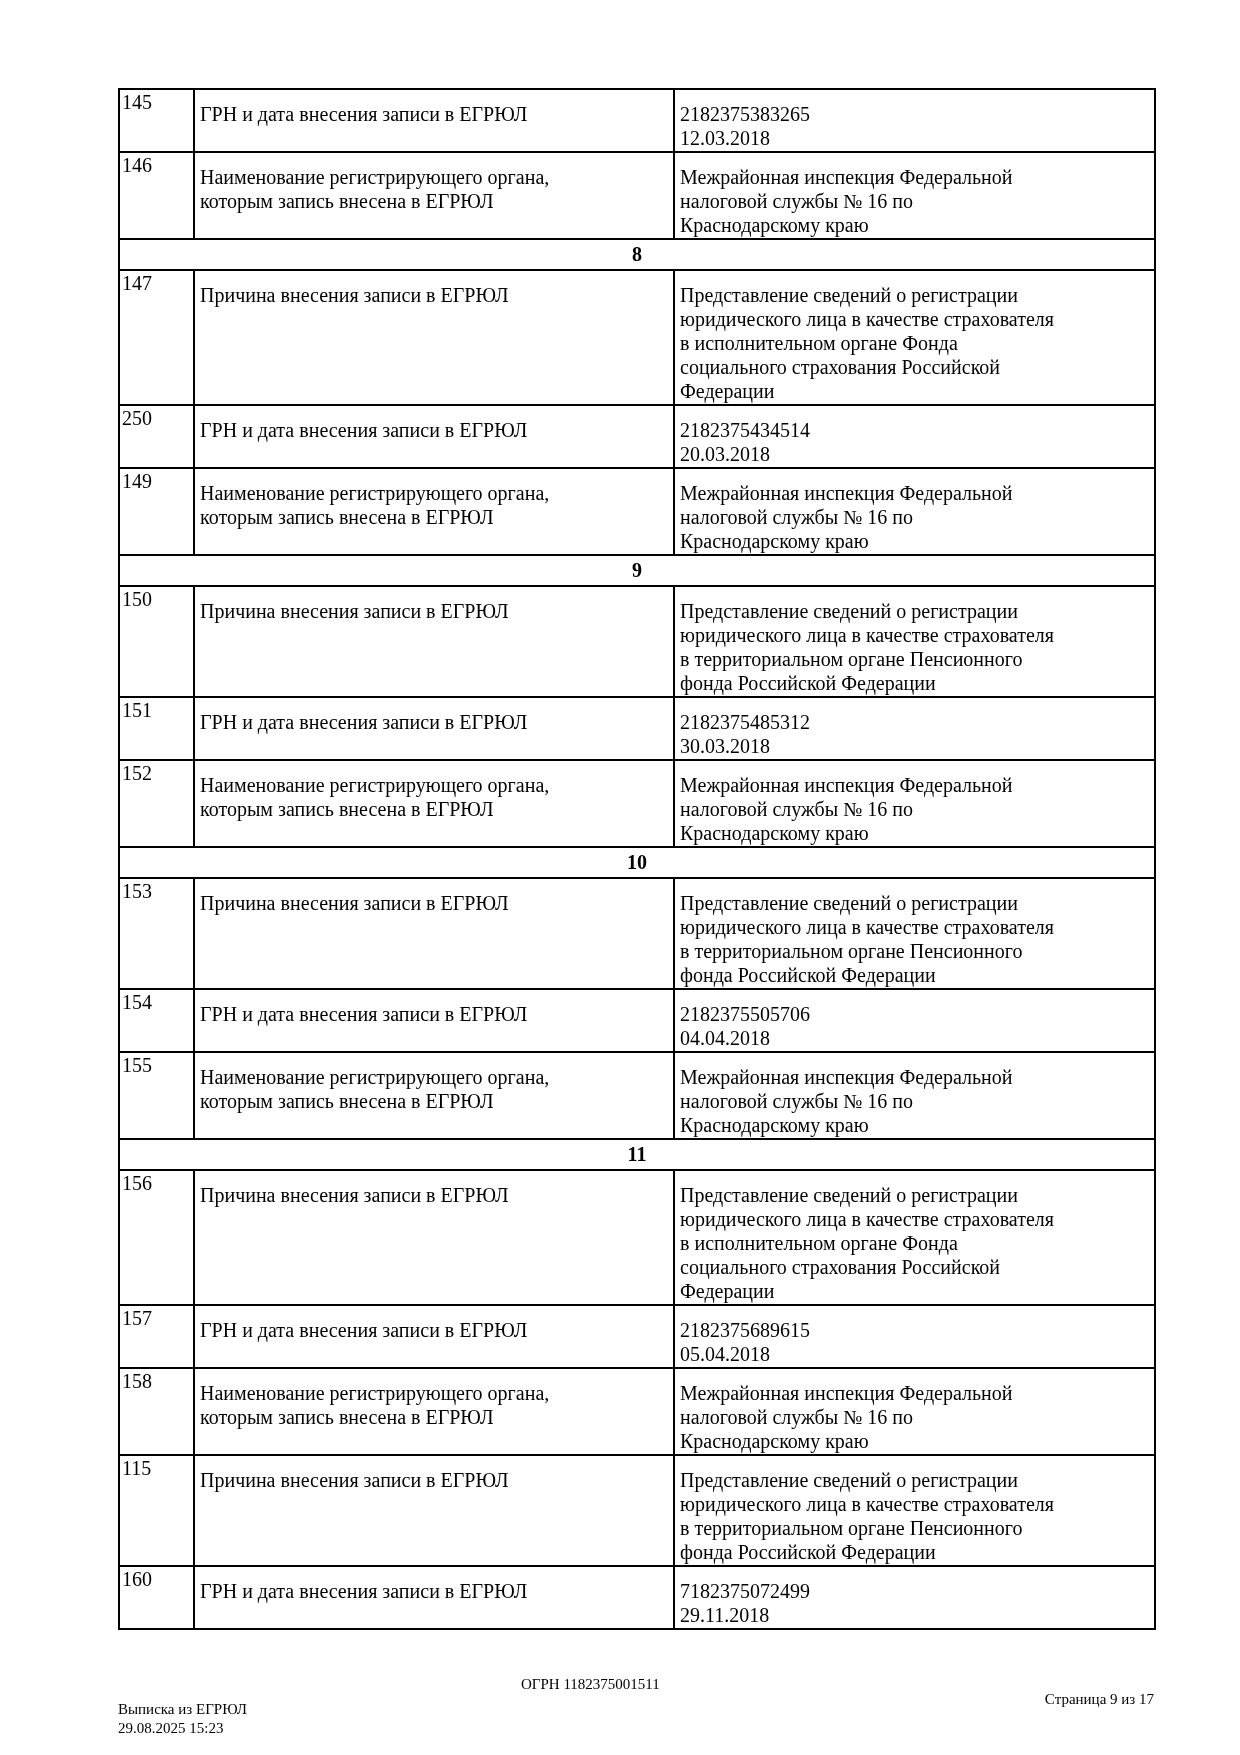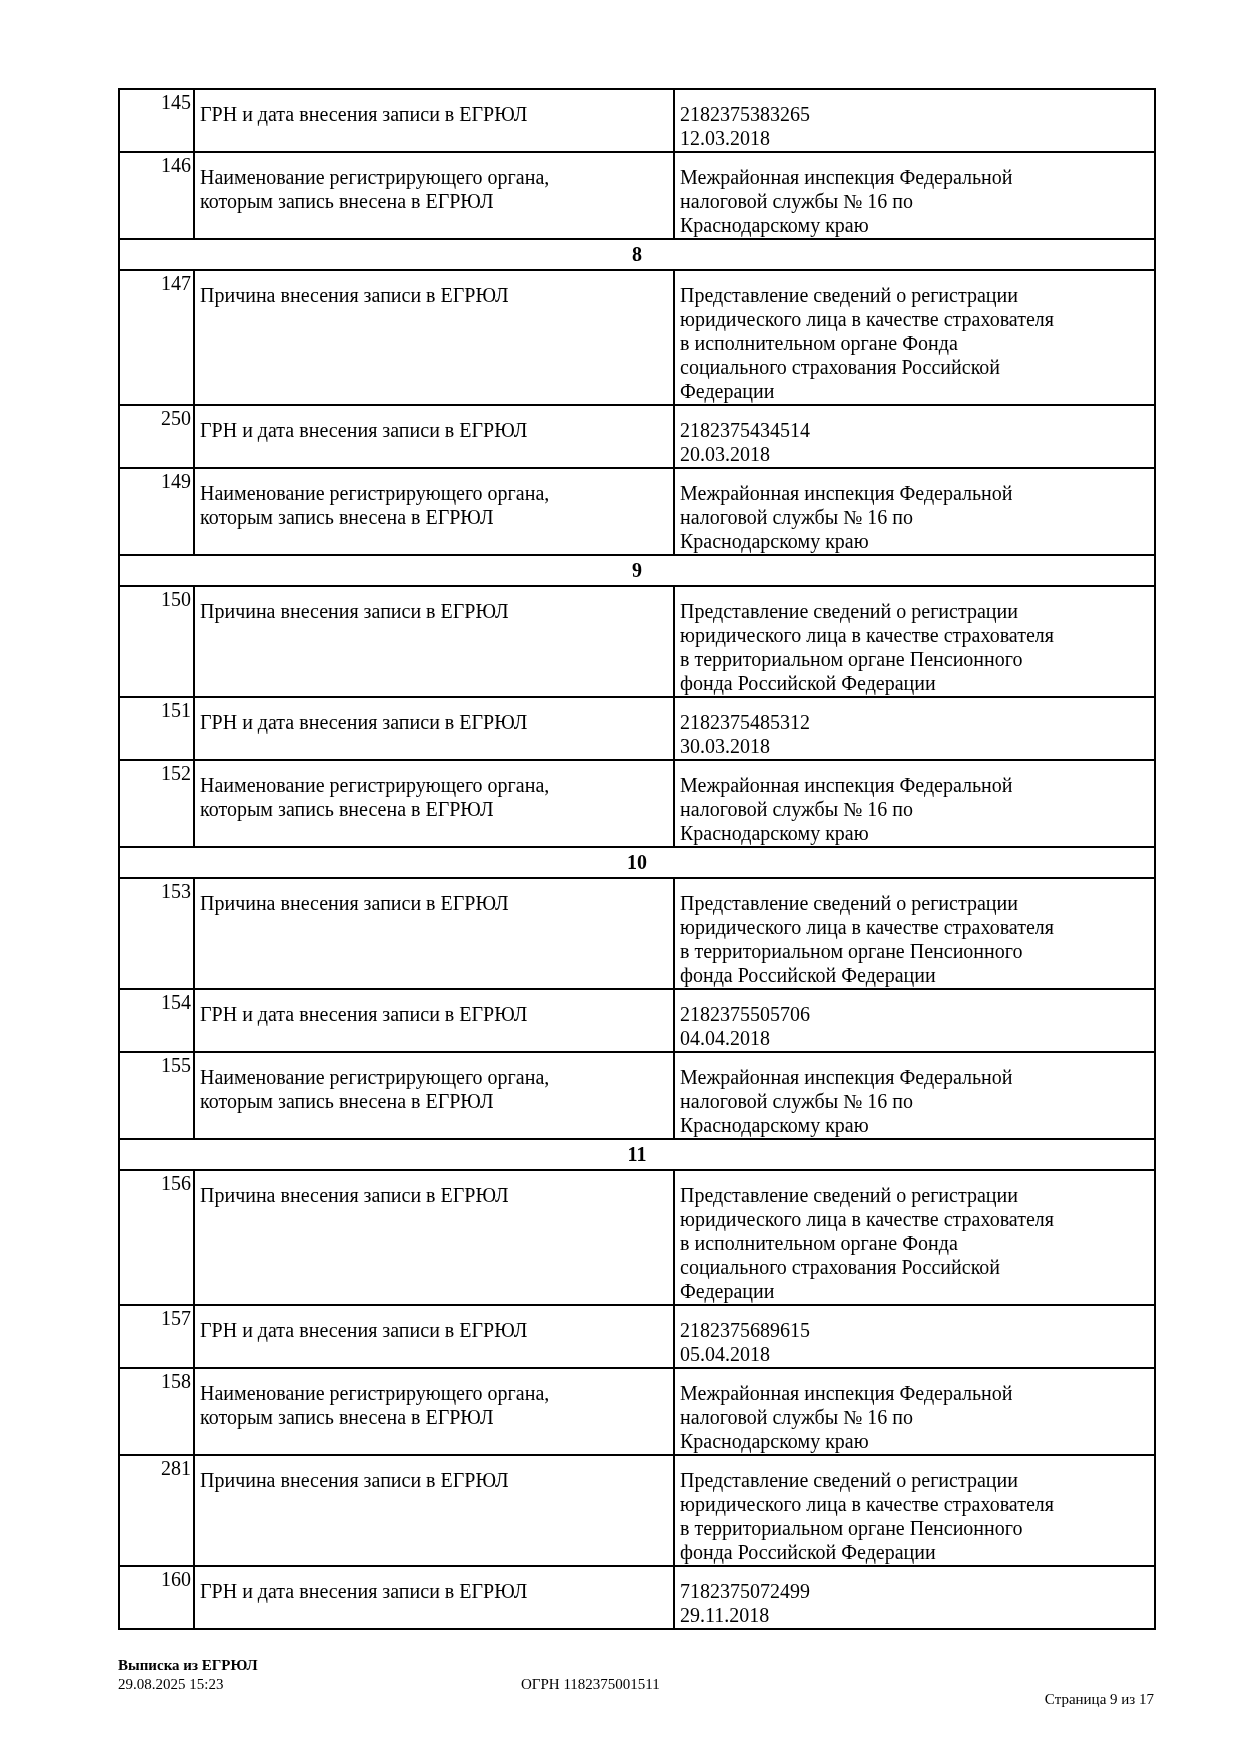--- a/index.html
+++ b/index.html
@@ -22,21 +22,21 @@
   }
   .egrul-table td {
     border: 2px solid #000000;
     vertical-align: top;
     font-size: 20px;
     line-height: 24px;
     padding: 12px 6px 1px 5px;
     overflow: hidden;
   }
   .egrul-table td.num {
-    text-align: right;
+    text-align: left;
     padding: 0 2px;
   }
   .egrul-table td.section {
     text-align: center;
     font-weight: bold;
     height: 31px;
     padding: 2px 0 3px 0;
     font-size: 20px;
   }
   .col-num   { width: 75px; }
@@ -49,21 +49,21 @@
     width: 1036px;
     height: 44px;
     font-size: 15px;
     line-height: 19px;
   }
   .footer .f-left {
     position: absolute;
     left: 0;
     top: 0;
   }
-  .footer .f-title { font-weight: bold; }
+  .footer .f-title { font-weight: normal; margin-top: 44px; }
   .footer .f-center {
     position: absolute;
     left: 403px;
     top: 19px;
   }
   .footer .f-right {
     position: absolute;
     right: 0;
     top: 22px;
     text-align: right;
@@ -246,21 +246,21 @@
           <div>Наименование регистрирующего органа,</div>
           <div>которым запись внесена в ЕГРЮЛ</div>
         </td>
         <td class="value">
           <div>Межрайонная инспекция Федеральной</div>
           <div>налоговой службы № 16 по</div>
           <div>Краснодарскому краю</div>
         </td>
       </tr>
       <tr>
-        <td class="num">281</td>
+        <td class="num">115</td>
         <td class="label">
           <div>Причина внесения записи в ЕГРЮЛ</div>
         </td>
         <td class="value">
           <div>Представление сведений о регистрации</div>
           <div>юридического лица в качестве страхователя</div>
           <div>в территориальном органе Пенсионного</div>
           <div>фонда Российской Федерации</div>
         </td>
       </tr>

